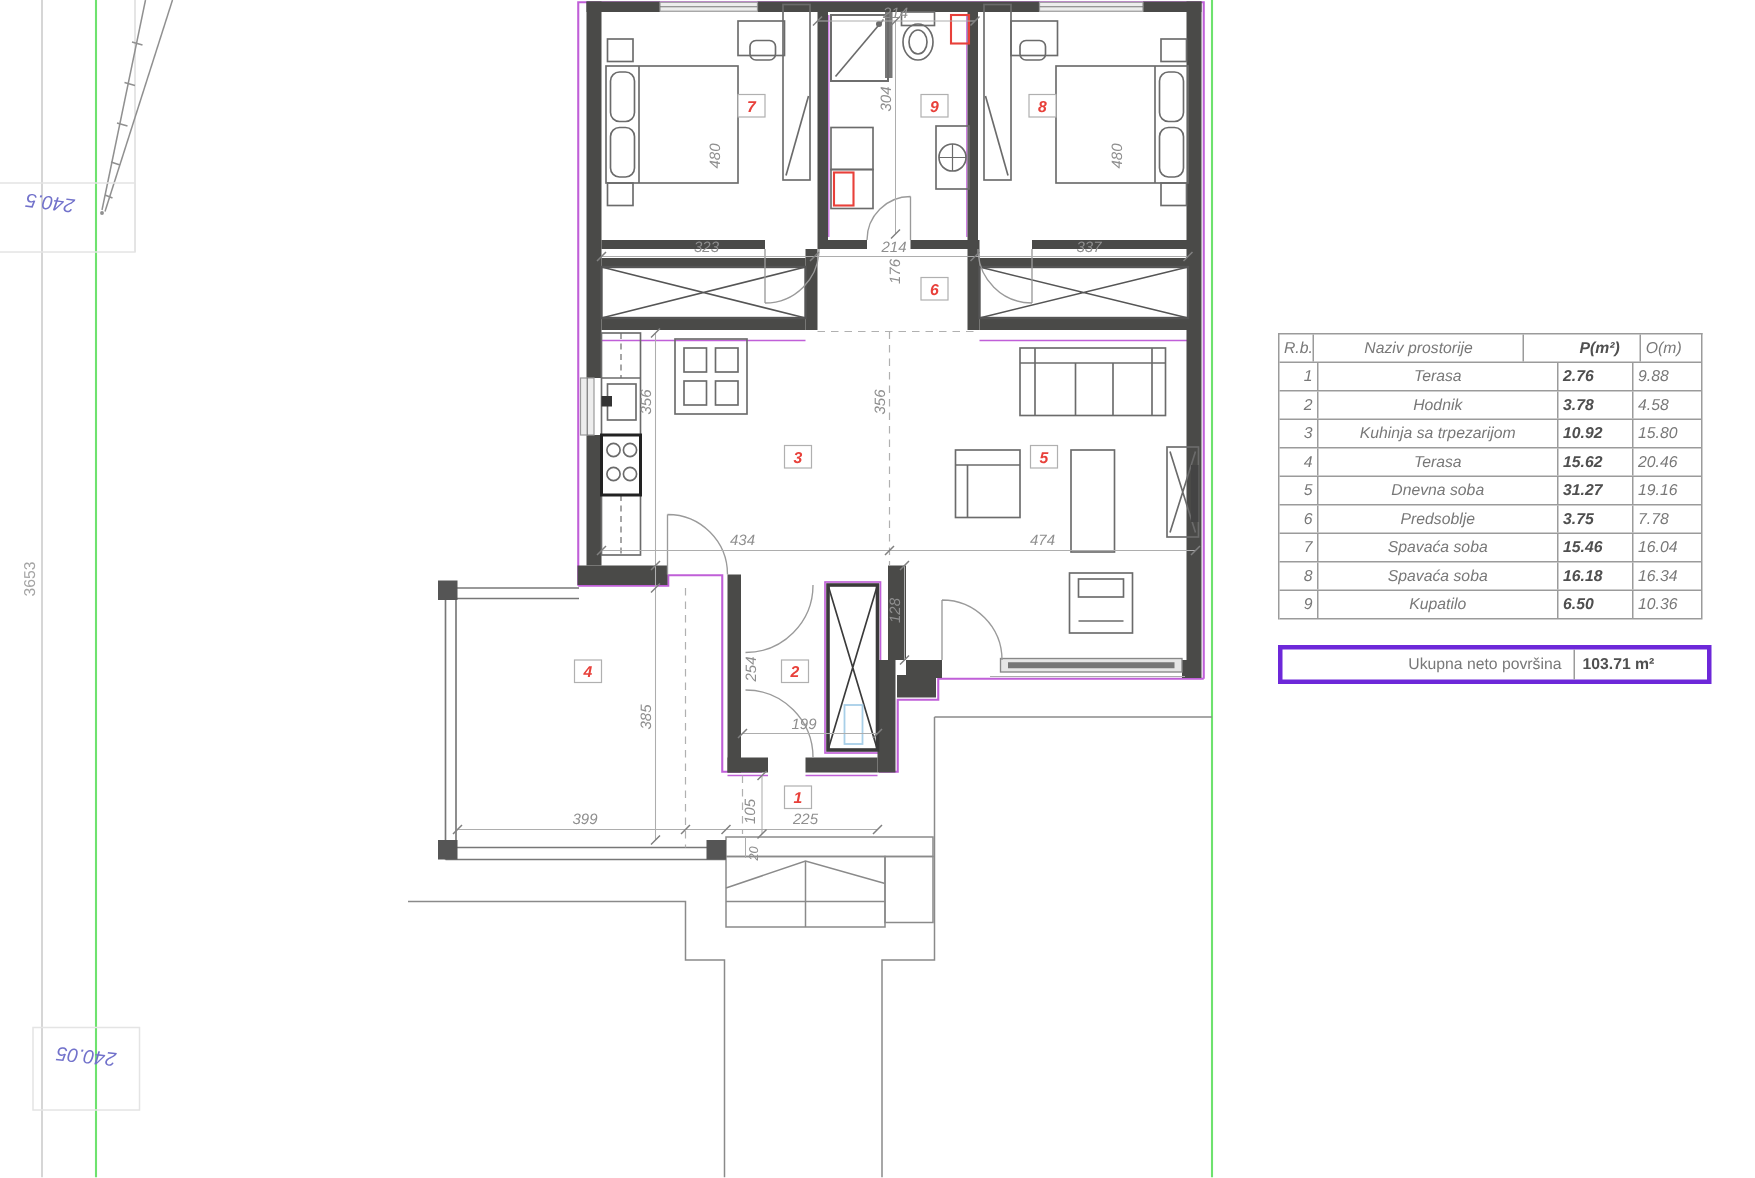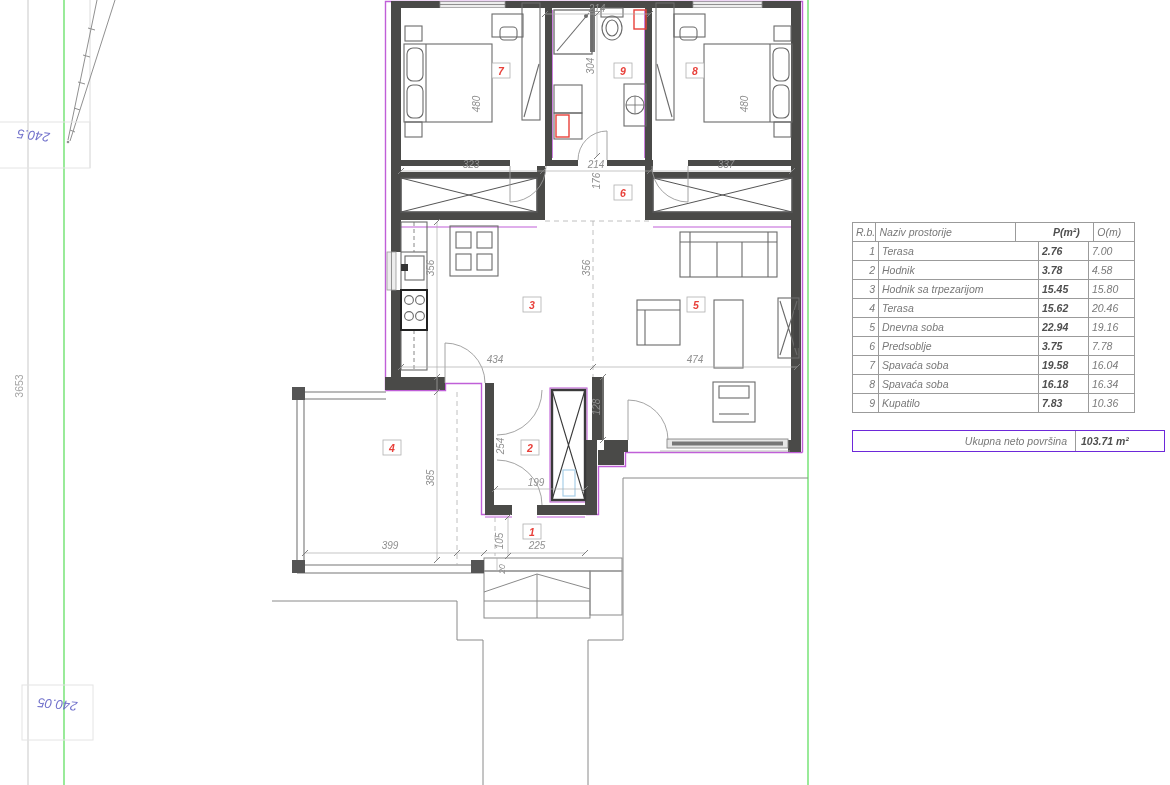--- a/index.html
+++ b/index.html
@@ -13,26 +13,26 @@
   .blue-elev{font-family:"Liberation Sans",sans-serif;font-style:italic;font-size:13px;fill:#7272cb;}
   .site-dim{font-family:"Liberation Sans",sans-serif;font-size:10.5px;fill:#a5a5a5;}
 
   
   #room-table{position:absolute;left:852px;top:222px;width:283px;
       font-style:italic;font-size:10.5px;color:#787878;}
   .tbl{border:1px solid #9b9b9b;border-bottom:none;}
   .tr{display:flex;height:18px;line-height:18px;border-bottom:1px solid #9b9b9b;}
   .td{padding:0 3px;box-sizing:border-box;overflow:hidden;white-space:nowrap;}
   .c-rb{width:26px;text-align:right;border-right:1px solid #9b9b9b;}
-  .c-name{width:160px;border-right:1px solid #9b9b9b;}
+  .c-name{width:160px;border-right:1px solid #9b9b9b;text-align:center;}
   .c-area{width:50px;border-right:1px solid #9b9b9b;font-weight:bold;color:#4f4f4f;}
   .c-per{width:45px;}
   #total-box{position:absolute;left:852px;top:430px;width:283px;height:20px;
-      border:1px solid #6d28d9;display:flex;font-style:italic;font-size:10.5px;
-      color:#787878;line-height:20px;padding-left:28px;}
+      border:3px solid #6d28d9;display:flex;font-size:10.5px;
+      color:#787878;line-height:20px;}
   .t-label{width:186px;text-align:right;padding-right:8px;border-right:1px solid #9b9b9b;}
   .t-value{flex:1;padding-left:5px;font-weight:bold;color:#4f4f4f;}
 </style>
 </head>
 <body>
 
 <svg width="1170" height="785" viewBox="0 0 1170 785">
 
   <g>
     <line x1="28" y1="0" x2="28" y2="785" stroke="#c9c9c9" stroke-width="1"></line>
@@ -387,68 +387,68 @@
     <div class="tr">
       <div class="td c-rb">R.b.</div>
       <div class="td c-name">Naziv prostorije</div>
       <div class="td c-area" style="font-weight:bold;color:#4f4f4f;margin-left:34px;">P(m²)</div>
       <div class="td c-per">O(m)</div>
     </div>
     <div class="tr">
       <div class="td c-rb">1</div>
       <div class="td c-name">Terasa</div>
       <div class="td c-area">2.76</div>
-      <div class="td c-per">7.00</div>
+      <div class="td c-per">9.88</div>
     </div>
     <div class="tr">
       <div class="td c-rb">2</div>
       <div class="td c-name">Hodnik</div>
       <div class="td c-area">3.78</div>
       <div class="td c-per">4.58</div>
     </div>
     <div class="tr">
       <div class="td c-rb">3</div>
-      <div class="td c-name">Hodnik sa trpezarijom</div>
-      <div class="td c-area">15.45</div>
+      <div class="td c-name">Kuhinja sa trpezarijom</div>
+      <div class="td c-area">10.92</div>
       <div class="td c-per">15.80</div>
     </div>
     <div class="tr">
       <div class="td c-rb">4</div>
       <div class="td c-name">Terasa</div>
       <div class="td c-area">15.62</div>
       <div class="td c-per">20.46</div>
     </div>
     <div class="tr">
       <div class="td c-rb">5</div>
       <div class="td c-name">Dnevna soba</div>
-      <div class="td c-area">22.94</div>
+      <div class="td c-area">31.27</div>
       <div class="td c-per">19.16</div>
     </div>
     <div class="tr">
       <div class="td c-rb">6</div>
       <div class="td c-name">Predsoblje</div>
       <div class="td c-area">3.75</div>
       <div class="td c-per">7.78</div>
     </div>
     <div class="tr">
       <div class="td c-rb">7</div>
       <div class="td c-name">Spavaća soba</div>
-      <div class="td c-area">19.58</div>
+      <div class="td c-area">15.46</div>
       <div class="td c-per">16.04</div>
     </div>
     <div class="tr">
       <div class="td c-rb">8</div>
       <div class="td c-name">Spavaća soba</div>
       <div class="td c-area">16.18</div>
       <div class="td c-per">16.34</div>
     </div>
     <div class="tr">
       <div class="td c-rb">9</div>
       <div class="td c-name">Kupatilo</div>
-      <div class="td c-area">7.83</div>
+      <div class="td c-area">6.50</div>
       <div class="td c-per">10.36</div>
     </div>
   </div>
 </div>
 
 <div id="total-box">
   <div class="t-label">Ukupna neto površina</div>
   <div class="t-value">103.71 m²</div>
 </div>
 

